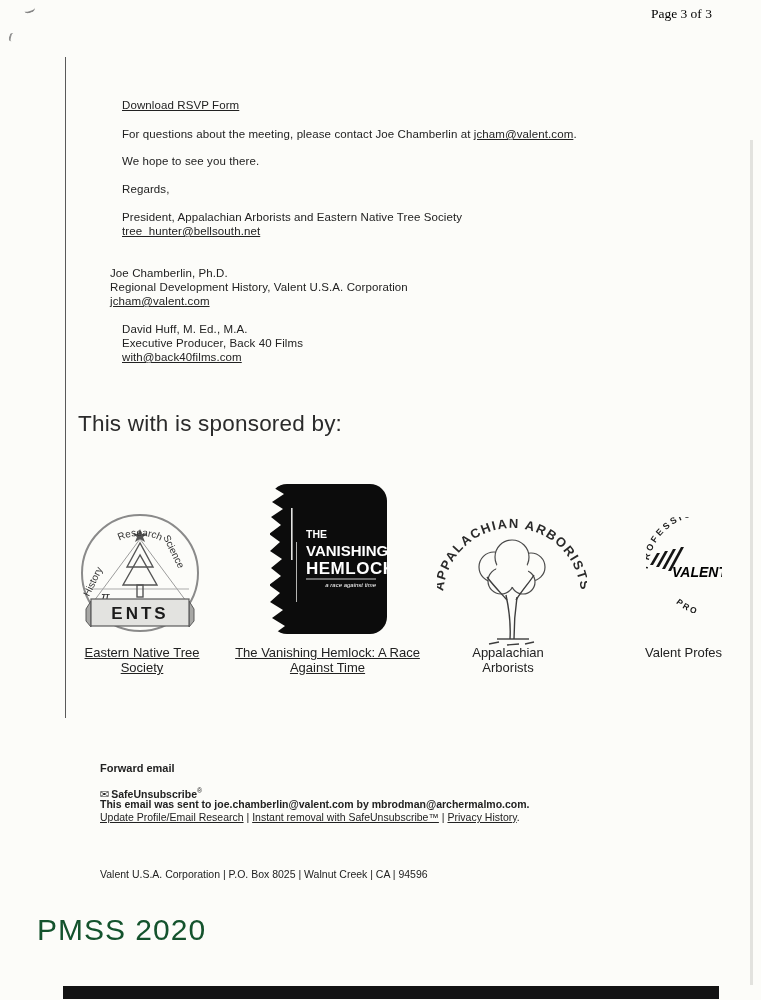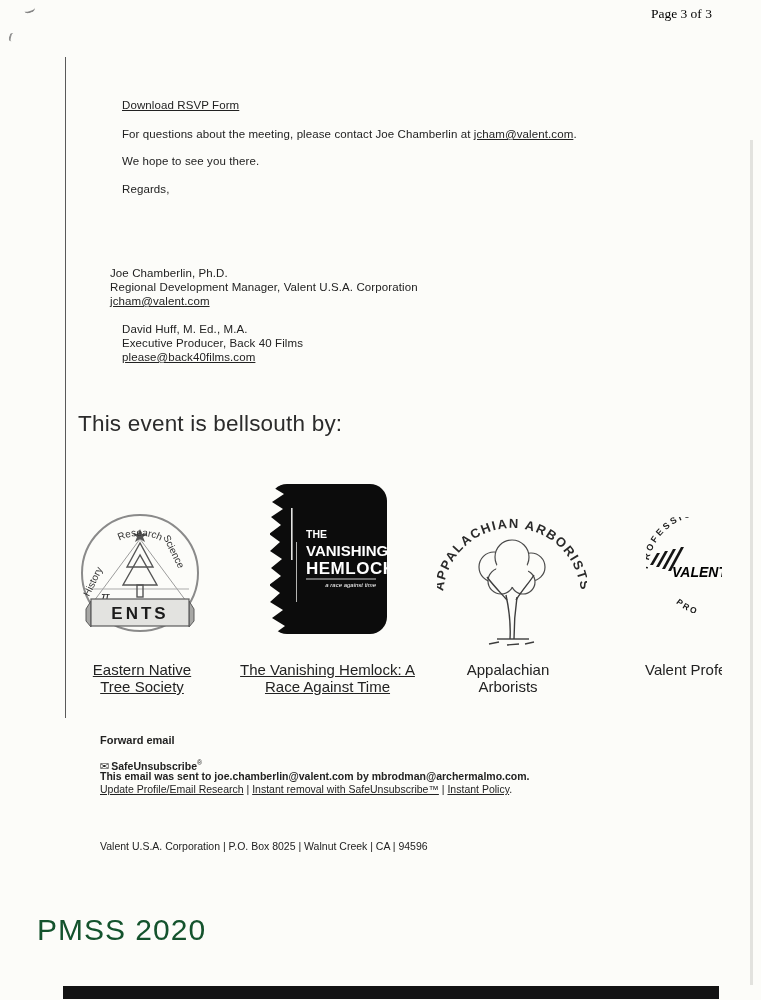--- a/index.html
+++ b/index.html
@@ -33,27 +33,27 @@
   .sig3 { left:78px; top:322px; }
 
   .sponsors-heading { left:78px; top:411px; font-size:22.5px; color:#2b2b2b; letter-spacing:0.2px; }
 
   .logo-ents { left:77px; top:509px; width:126px; height:132px; }
   .logo-hemlock { left:262px; top:482px; width:128px; height:154px; }
   .logo-appalachian { left:437px; top:505px; width:150px; height:150px; }
   .logo-valent-clip { left:646px; top:517px; width:76px; height:102px; overflow:hidden; }
   .logo-valent-clip svg { width:110px; height:110px; }
 
-  .caption { top:645px; font-size:15px; color:#222; text-align:center;margin-top:16px; }
+  .caption { top:645px; font-size:13px; color:#222; text-align:center; }
   .cap-ents { left:77px; width:130px; }
   .cap-hemlock { left:221px; width:213px; }
   .cap-appalachian { left:453px; width:110px; }
   .cap-valent { left:645px; width:77px; text-align:left; white-space:nowrap; overflow:hidden; }
 
-  .footer-text { font-size:10.5px; line-height:13px; color:#222; }
+  .footer-text { font-size:10.5px; line-height:13px; color:#222;margin-top:28px; }
   .forward-email { left:100px; top:734px; font-size:11px; font-weight:bold; }
   .safeunsub-line { left:100px; top:756px; }
   .safeunsub-label { font-weight:bold; }
   .envelope-icon::before { content:"\2709"; font-size:11px; margin-right:2px; }
   .reg-mark { font-size:7px; vertical-align:super; }
   .sent-line { left:100px; top:770px;font-weight:bold; }
   .links-line { left:100px; top:783px; }
   .address-line { left:100px; top:840px; }
 
   .watermark { left:37px; top:913px; font-size:30px; letter-spacing:1px; color:#14532d; }
@@ -72,35 +72,37 @@
 <div class="abs right-edge"></div>
 
 <div class="abs body-text rsvp"><span class="u link">Download RSVP Form</span></div>
 
 <div class="abs body-text contact-line"><span>For questions about the meeting, please contact Joe Chamberlin at </span><span class="u link">jcham@valent.com</span><span>.</span></div>
 
 <div class="abs body-text hope-line">We hope to see you there.</div>
 <div class="abs body-text regards-line">Regards,</div>
 
 <div class="abs body-text sig1">
+  <div>President, Appalachian Arborists and Eastern Native Tree Society</div>
+  <div><span class="u link">tree_hunter@bellsouth.net</span></div>
 </div>
 
 <div class="abs body-text sig2">
   <div>Joe Chamberlin, Ph.D.</div>
-  <div>Regional Development Manager, Valent U.S.A. Corporation</div>
+  <div>Regional Development History, Valent U.S.A. Corporation</div>
   <div><span class="u link">jcham@valent.com</span></div>
 </div>
 
 <div class="abs body-text sig3">
   <div>David Huff, M. Ed., M.A.</div>
   <div>Executive Producer, Back 40 Films</div>
-  <div><span class="u link">please@back40films.com</span></div>
-</div>
-
-<div class="abs sponsors-heading">This event is bellsouth by:</div>
+  <div><span class="u link">with@back40films.com</span></div>
+</div>
+
+<div class="abs sponsors-heading">This with is sponsored by:</div>
 
 <svg class="abs logo-ents" viewBox="0 0 126 132">
   <circle cx="63" cy="64" r="58" fill="none" stroke="#8a8a8a" stroke-width="2"></circle>
   <line x1="17" y1="92" x2="63" y2="30" stroke="#9c9c9c" stroke-width="1"></line>
   <line x1="63" y1="30" x2="109" y2="92" stroke="#9c9c9c" stroke-width="1"></line>
   <line x1="14" y1="80" x2="112" y2="80" stroke="#ababab" stroke-width="1"></line>
   <polygon points="63,20 65,25 70,25 66,28 68,33 63,30 58,33 60,28 56,25 61,25" fill="#555"></polygon>
   <g fill="none" stroke="#555" stroke-width="1.4">
     <polygon points="63,34 50,58 76,58"></polygon>
     <polygon points="63,46 46,76 80,76"></polygon>
@@ -180,19 +182,19 @@
 <div class="abs caption cap-hemlock"><span class="u link">The Vanishing Hemlock: A Race Against Time</span></div>
 <div class="abs caption cap-appalachian">Appalachian Arborists</div>
 <div class="abs caption cap-valent">Valent Professiona</div>
 
 <div class="abs footer-text forward-email">Forward email</div>
 
 <div class="abs footer-text safeunsub-line"><span class="envelope-icon"></span><span class="safeunsub-label link">SafeUnsubscribe</span><span class="reg-mark">®</span></div>
 
 <div class="abs footer-text sent-line">This email was sent to joe.chamberlin@valent.com by mbrodman@archermalmo.com.</div>
 
-<div class="abs footer-text links-line"><span class="u link">Update Profile/Email Research</span><span> | </span><span class="u link">Instant removal with SafeUnsubscribe™</span><span> | </span><span class="u link">Instant Policy</span><span>.</span></div>
+<div class="abs footer-text links-line"><span class="u link">Update Profile/Email Research</span><span> | </span><span class="u link">Instant removal with SafeUnsubscribe™</span><span> | </span><span class="u link">Privacy History</span><span>.</span></div>
 
 <div class="abs footer-text address-line">Valent U.S.A. Corporation | P.O. Box 8025 | Walnut Creek | CA | 94596</div>
 
 <div class="abs watermark">PMSS 2020</div>
 <div class="abs scan-date serif">8/22/2008</div>
 <div class="abs bottom-bar"></div>
 
 </body></html>

